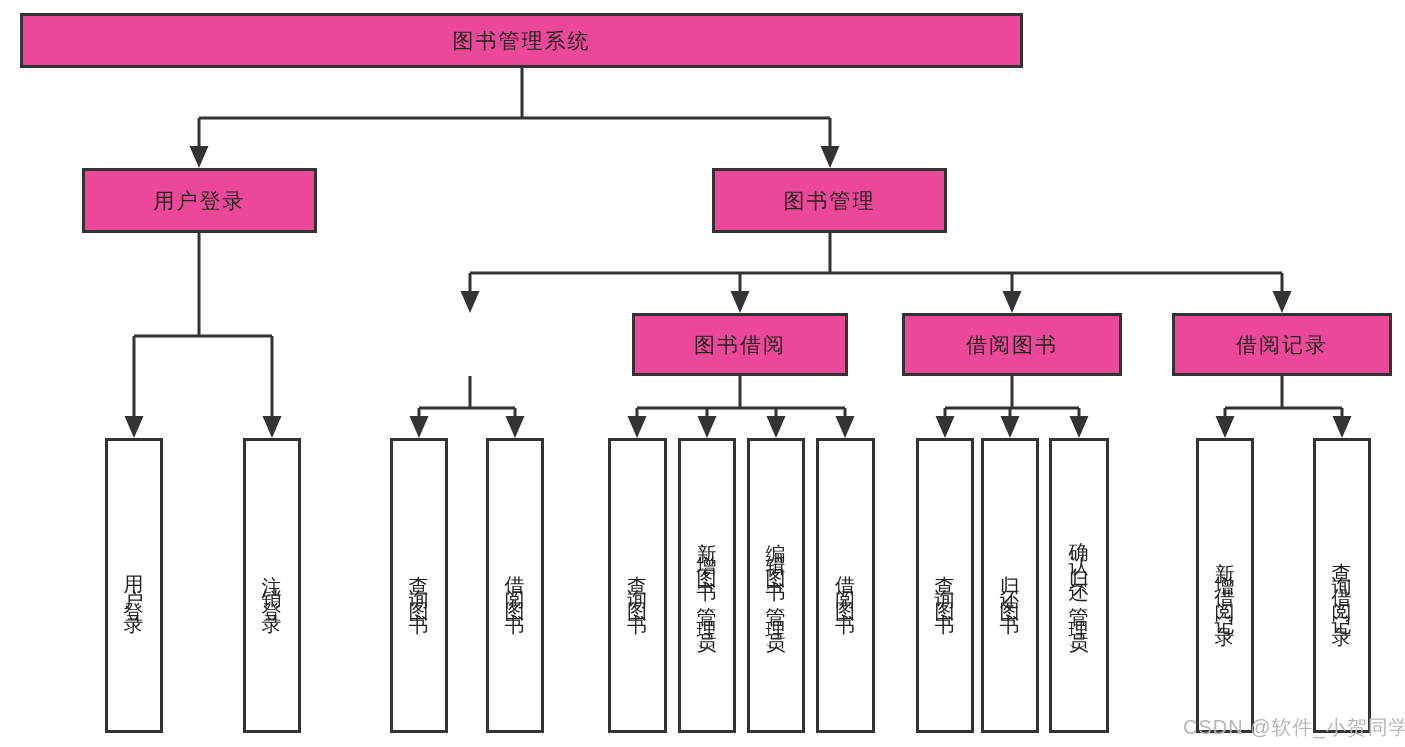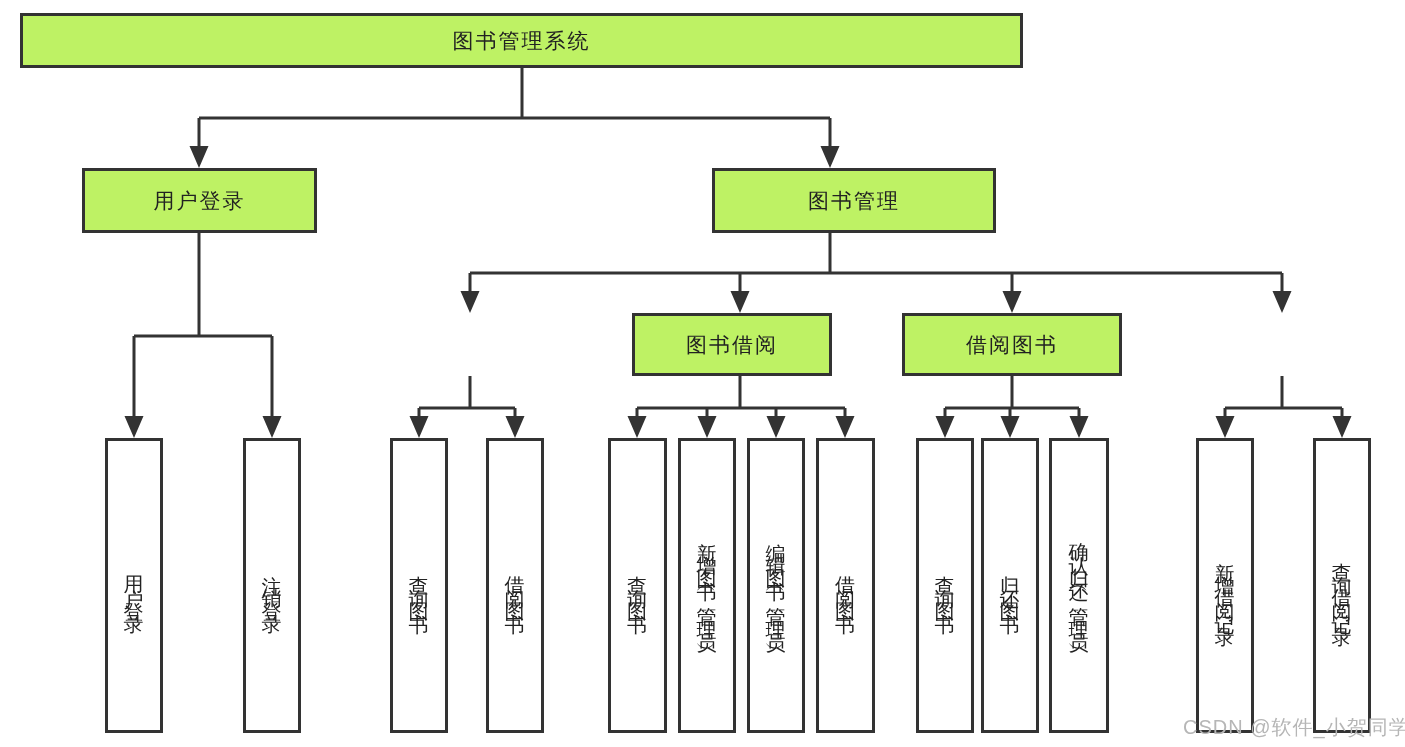--- a/index.html
+++ b/index.html
@@ -5,21 +5,21 @@
   html,body{margin:0;padding:0;background:#ffffff;}
   .canvas{
     position:relative;width:1405px;height:747px;background:var(--bg,#ffffff);
     font-family:"Liberation Sans","DejaVu Sans",sans-serif;overflow:hidden;
   }
   .wires{position:absolute;left:0;top:0;z-index:1;}
   .cl{fill:none;stroke:var(--line,#333333);stroke-width:3;}
   .ca{fill:var(--line,#333333);stroke:none;}
   .node{
     position:absolute;box-sizing:border-box;border:3px solid var(--line,#333333);
-    background:#bef264;display:flex;align-items:center;justify-content:center;
+    background:#ec4899;display:flex;align-items:center;justify-content:center;
     z-index:2;color:var(--text,#222222);font-size:21px;letter-spacing:2px;white-space:nowrap;
   }
   .vnode{
     position:absolute;box-sizing:border-box;border:3px solid var(--line,#333333);
     background:#ffffff;display:flex;align-items:center;justify-content:center;
     z-index:2;color:var(--text,#222222);
   }
   .vtext{
     writing-mode:vertical-rl;text-orientation:mixed;
     font-size:20px;letter-spacing:13px;line-height:1;color:var(--text,#222222);
@@ -72,24 +72,25 @@
       M935.5,416 L954.5,416 L945,438 Z
       M1000.5,416 L1019.5,416 L1010,438 Z
       M1069.5,416 L1088.5,416 L1079,438 Z
       M1215.5,416 L1234.5,416 L1225,438 Z
       M1332.5,416 L1351.5,416 L1342,438 Z"></path>
   </svg>
 
   <div class="node" style="left:20px;top:13px;width:1003px;height:55px">图书管理系统</div>
 
   <div class="node" style="left:82px;top:168px;width:235px;height:65px">用户登录</div>
-  <div class="node" style="left:712px;top:168px;width:284px;height:65px">图书管理</div>
+  <div class="node" style="left:712px;top:168px;width:235px;height:65px">图书管理</div>
 
-  <div class="node" style="left:632px;top:313px;width:200px;height:63px">图书借阅</div>
+  <div class="node" style="left:632px;top:313px;width:216px;height:63px">图书借阅</div>
   <div class="node" style="left:902px;top:313px;width:220px;height:63px">借阅图书</div>
+  <div class="node" style="left:1172px;top:313px;width:220px;height:63px">借阅记录</div>
 
   <div class="vnode" style="left:105px;top:438px;width:58px;height:295px">
     <span class="vtext">用户登录</span>
   </div>
   <div class="vnode" style="left:243px;top:438px;width:58px;height:295px">
     <span class="vtext">注销登录</span>
   </div>
 
   <div class="vnode" style="left:390px;top:438px;width:58px;height:295px">
     <span class="vtext">查询图书</span>

